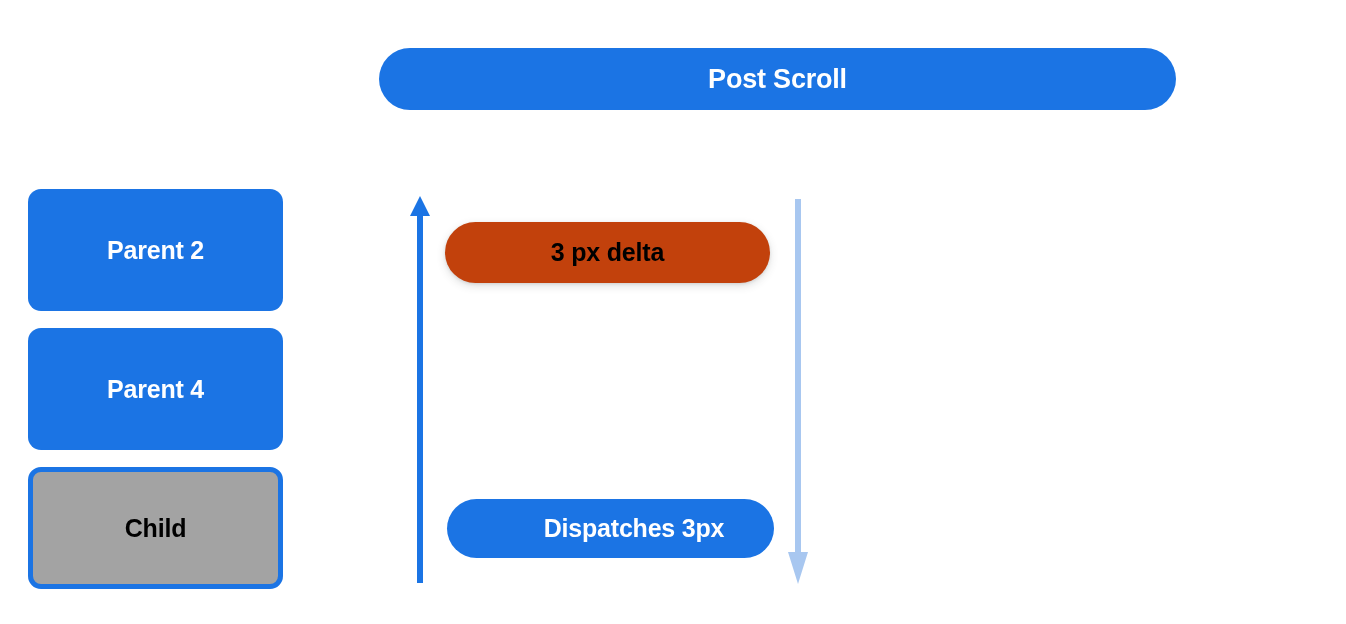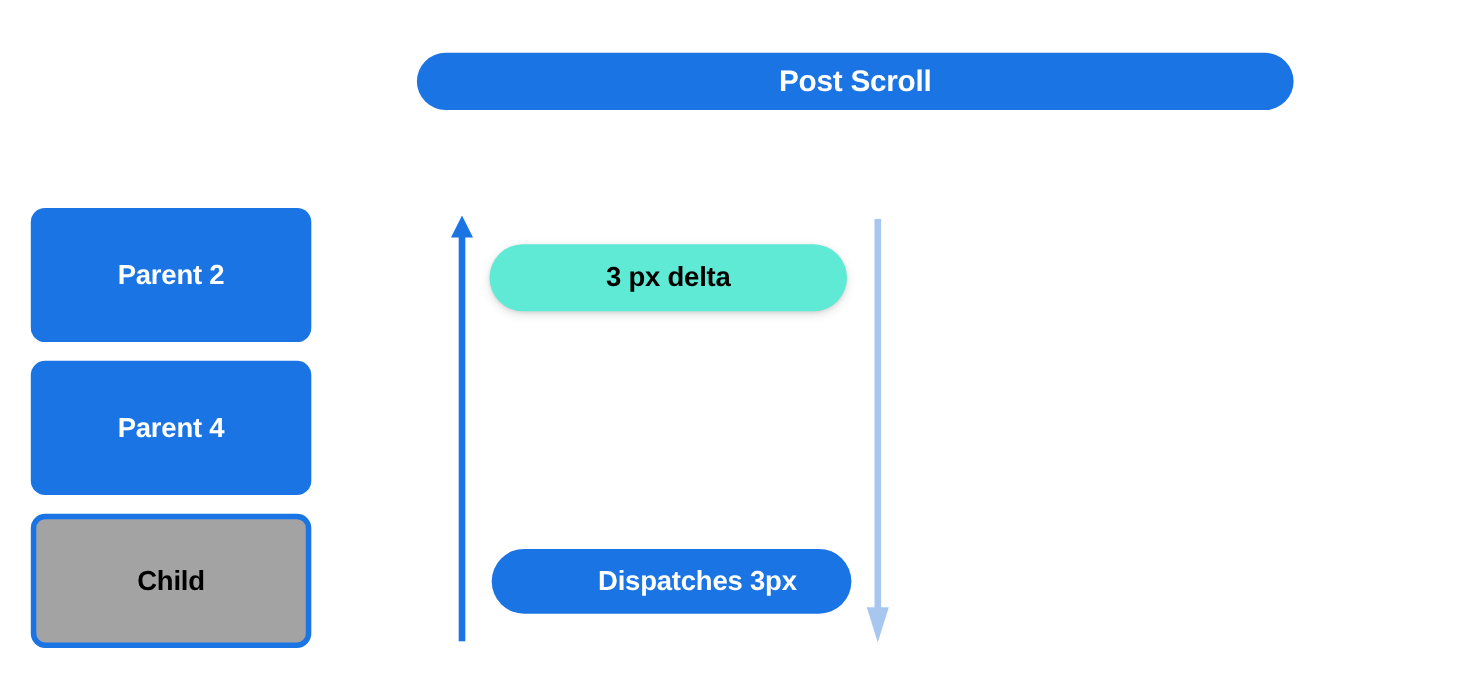--- a/index.html
+++ b/index.html
@@ -15,21 +15,21 @@
     font-family: "Liberation Sans", sans-serif;
     -webkit-font-smoothing: antialiased;
   }
 
   
   .title-banner {
     position: absolute;
     left: 379px;
     top: 48px;
     width: 797px;
-    height: 52px;
+    height: 62px;
     background: #1b74e4;
     border-radius: 31px;
     display: flex;
     align-items: center;
     justify-content: center;
     text-align: right;
   }
   .title-banner-label {
     color: #ffffff;
     font-size: 27px;
@@ -103,21 +103,21 @@
     font-size: 25px;
     font-weight: bold;
     letter-spacing: -0.2px;
     line-height: 1;
   }
   .pill-delta {
     left: 445px;
     top: 222px;
     width: 325px;
     height: 61px;
-    background: #5eead4;
+    background: #c2410c;
     border-radius: 31px;
     box-shadow: 0 3px 9px rgba(60, 64, 67, 0.17), 0 1px 3px rgba(60, 64, 67, 0.12);
     justify-content: center;
   }
   .pill-delta .pill-label {
     color: #000000;
   }
   .pill-dispatch {
     left: 447px;
     top: 499px;

